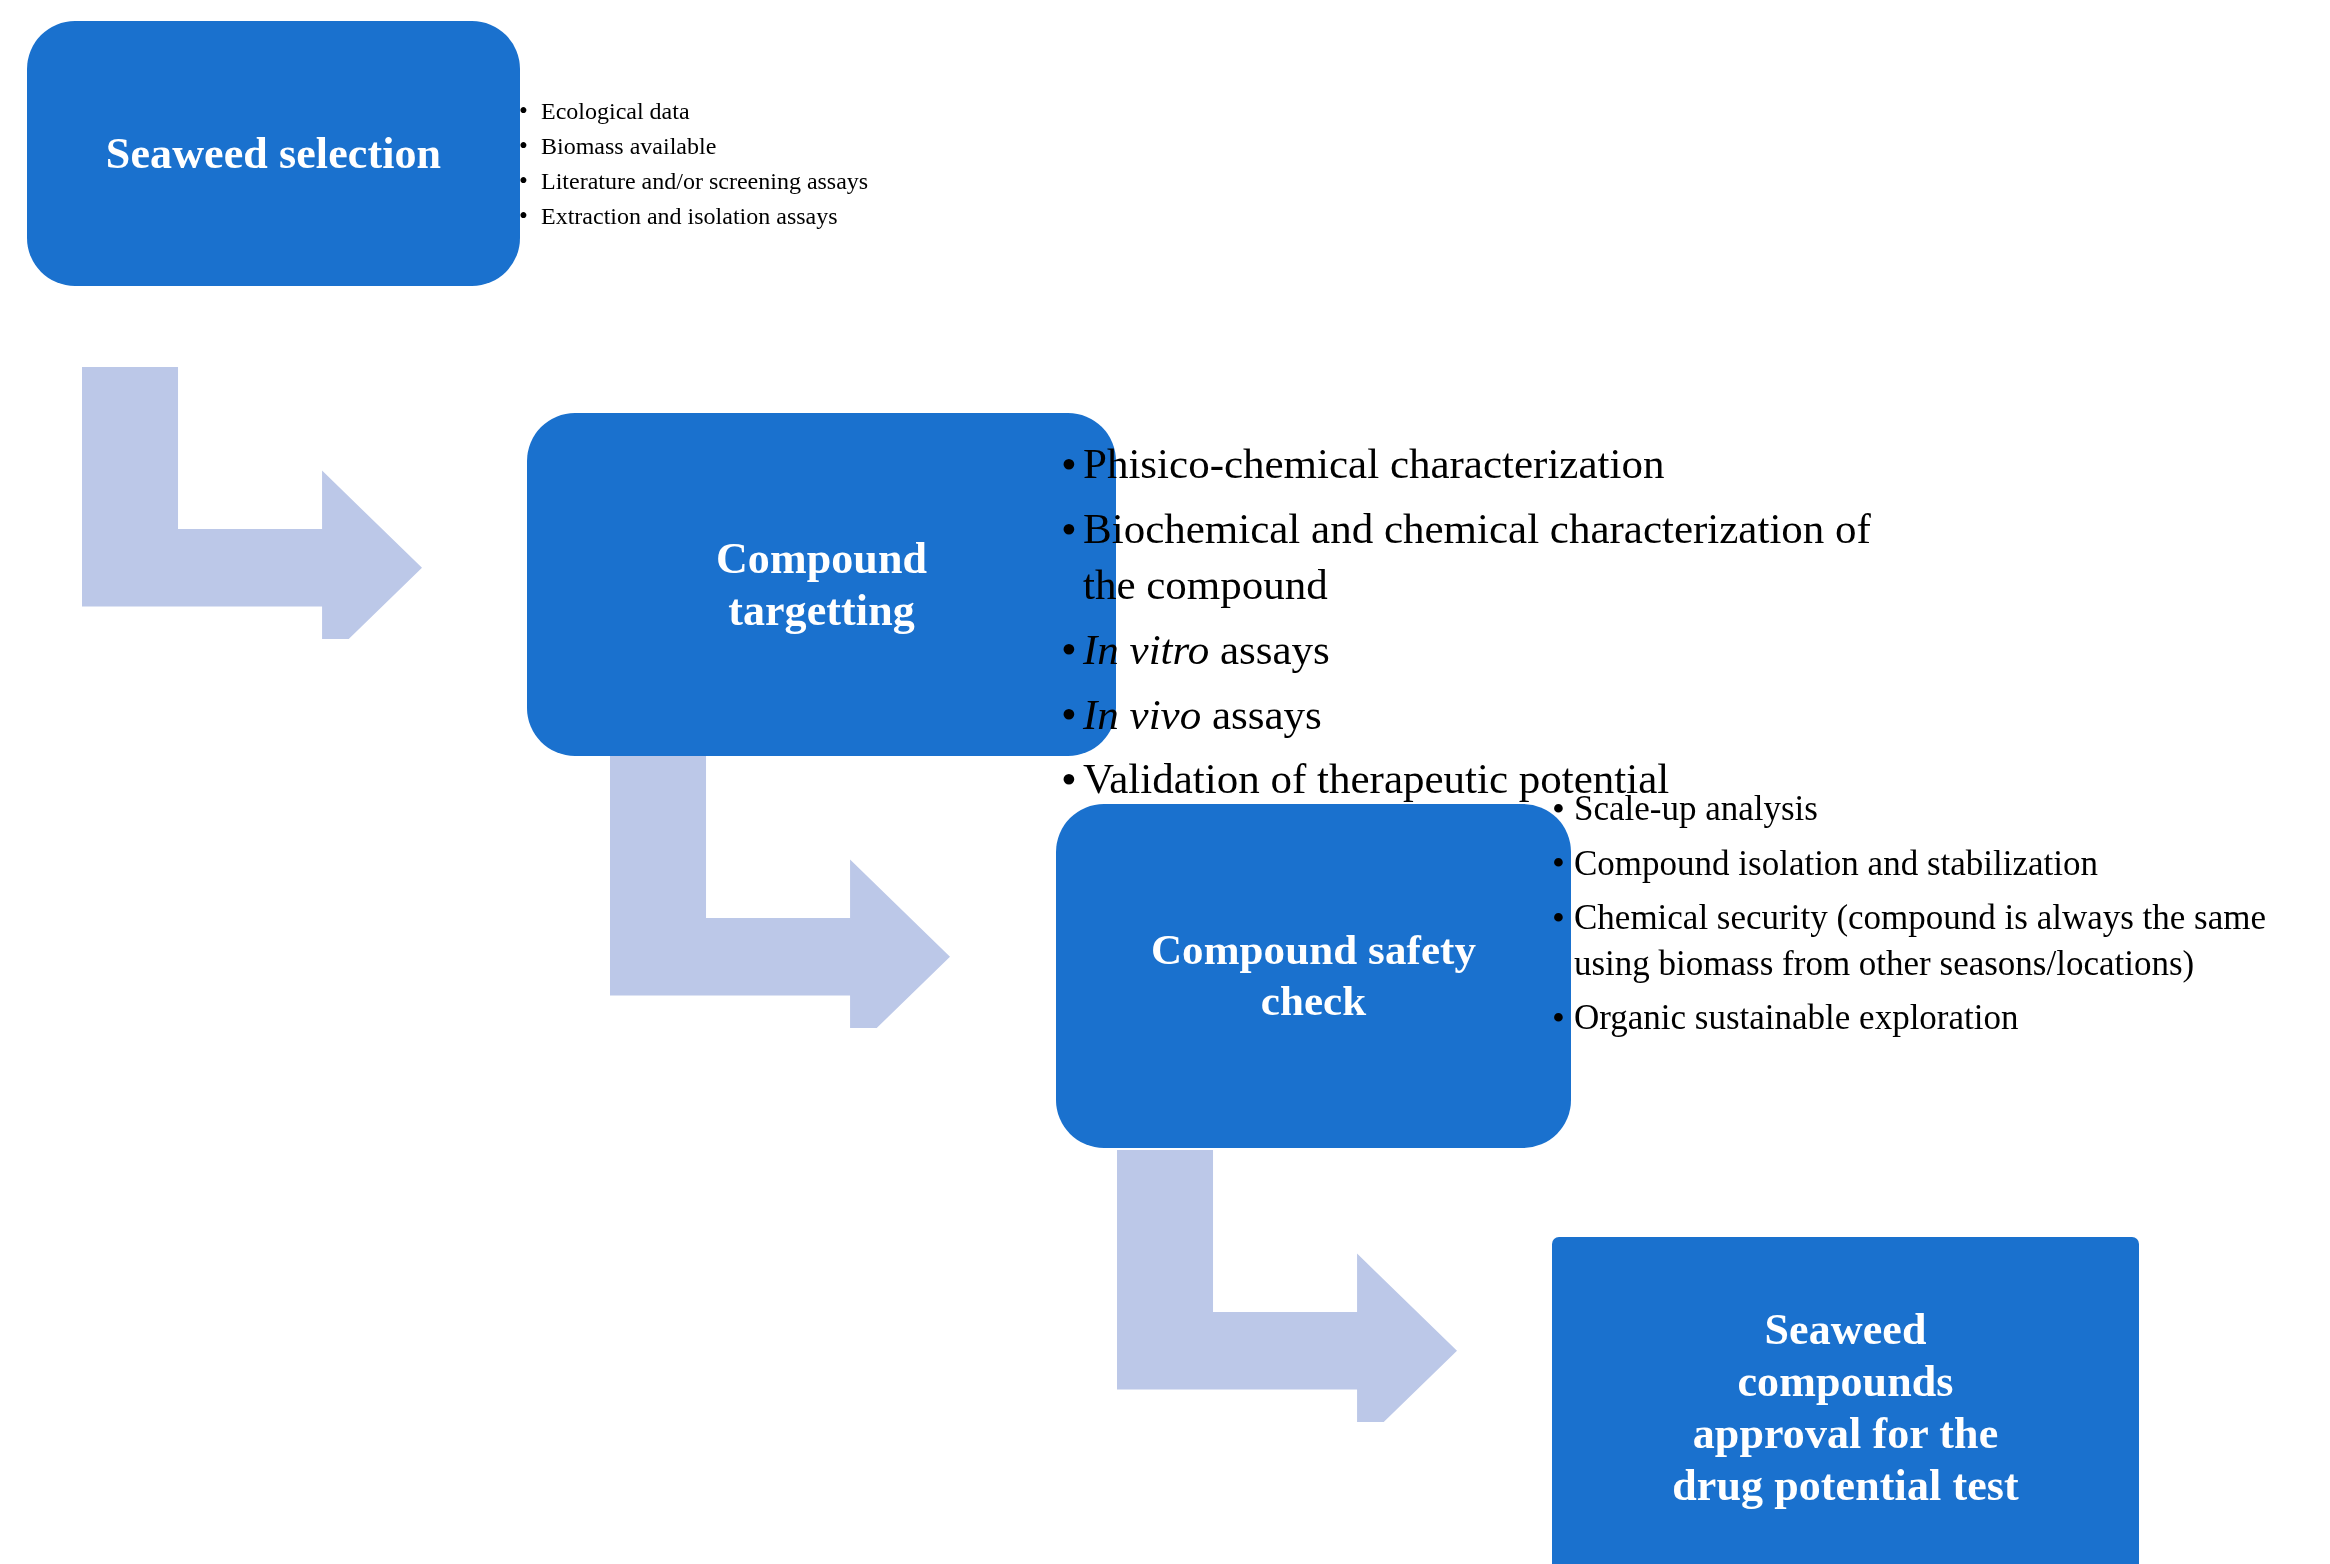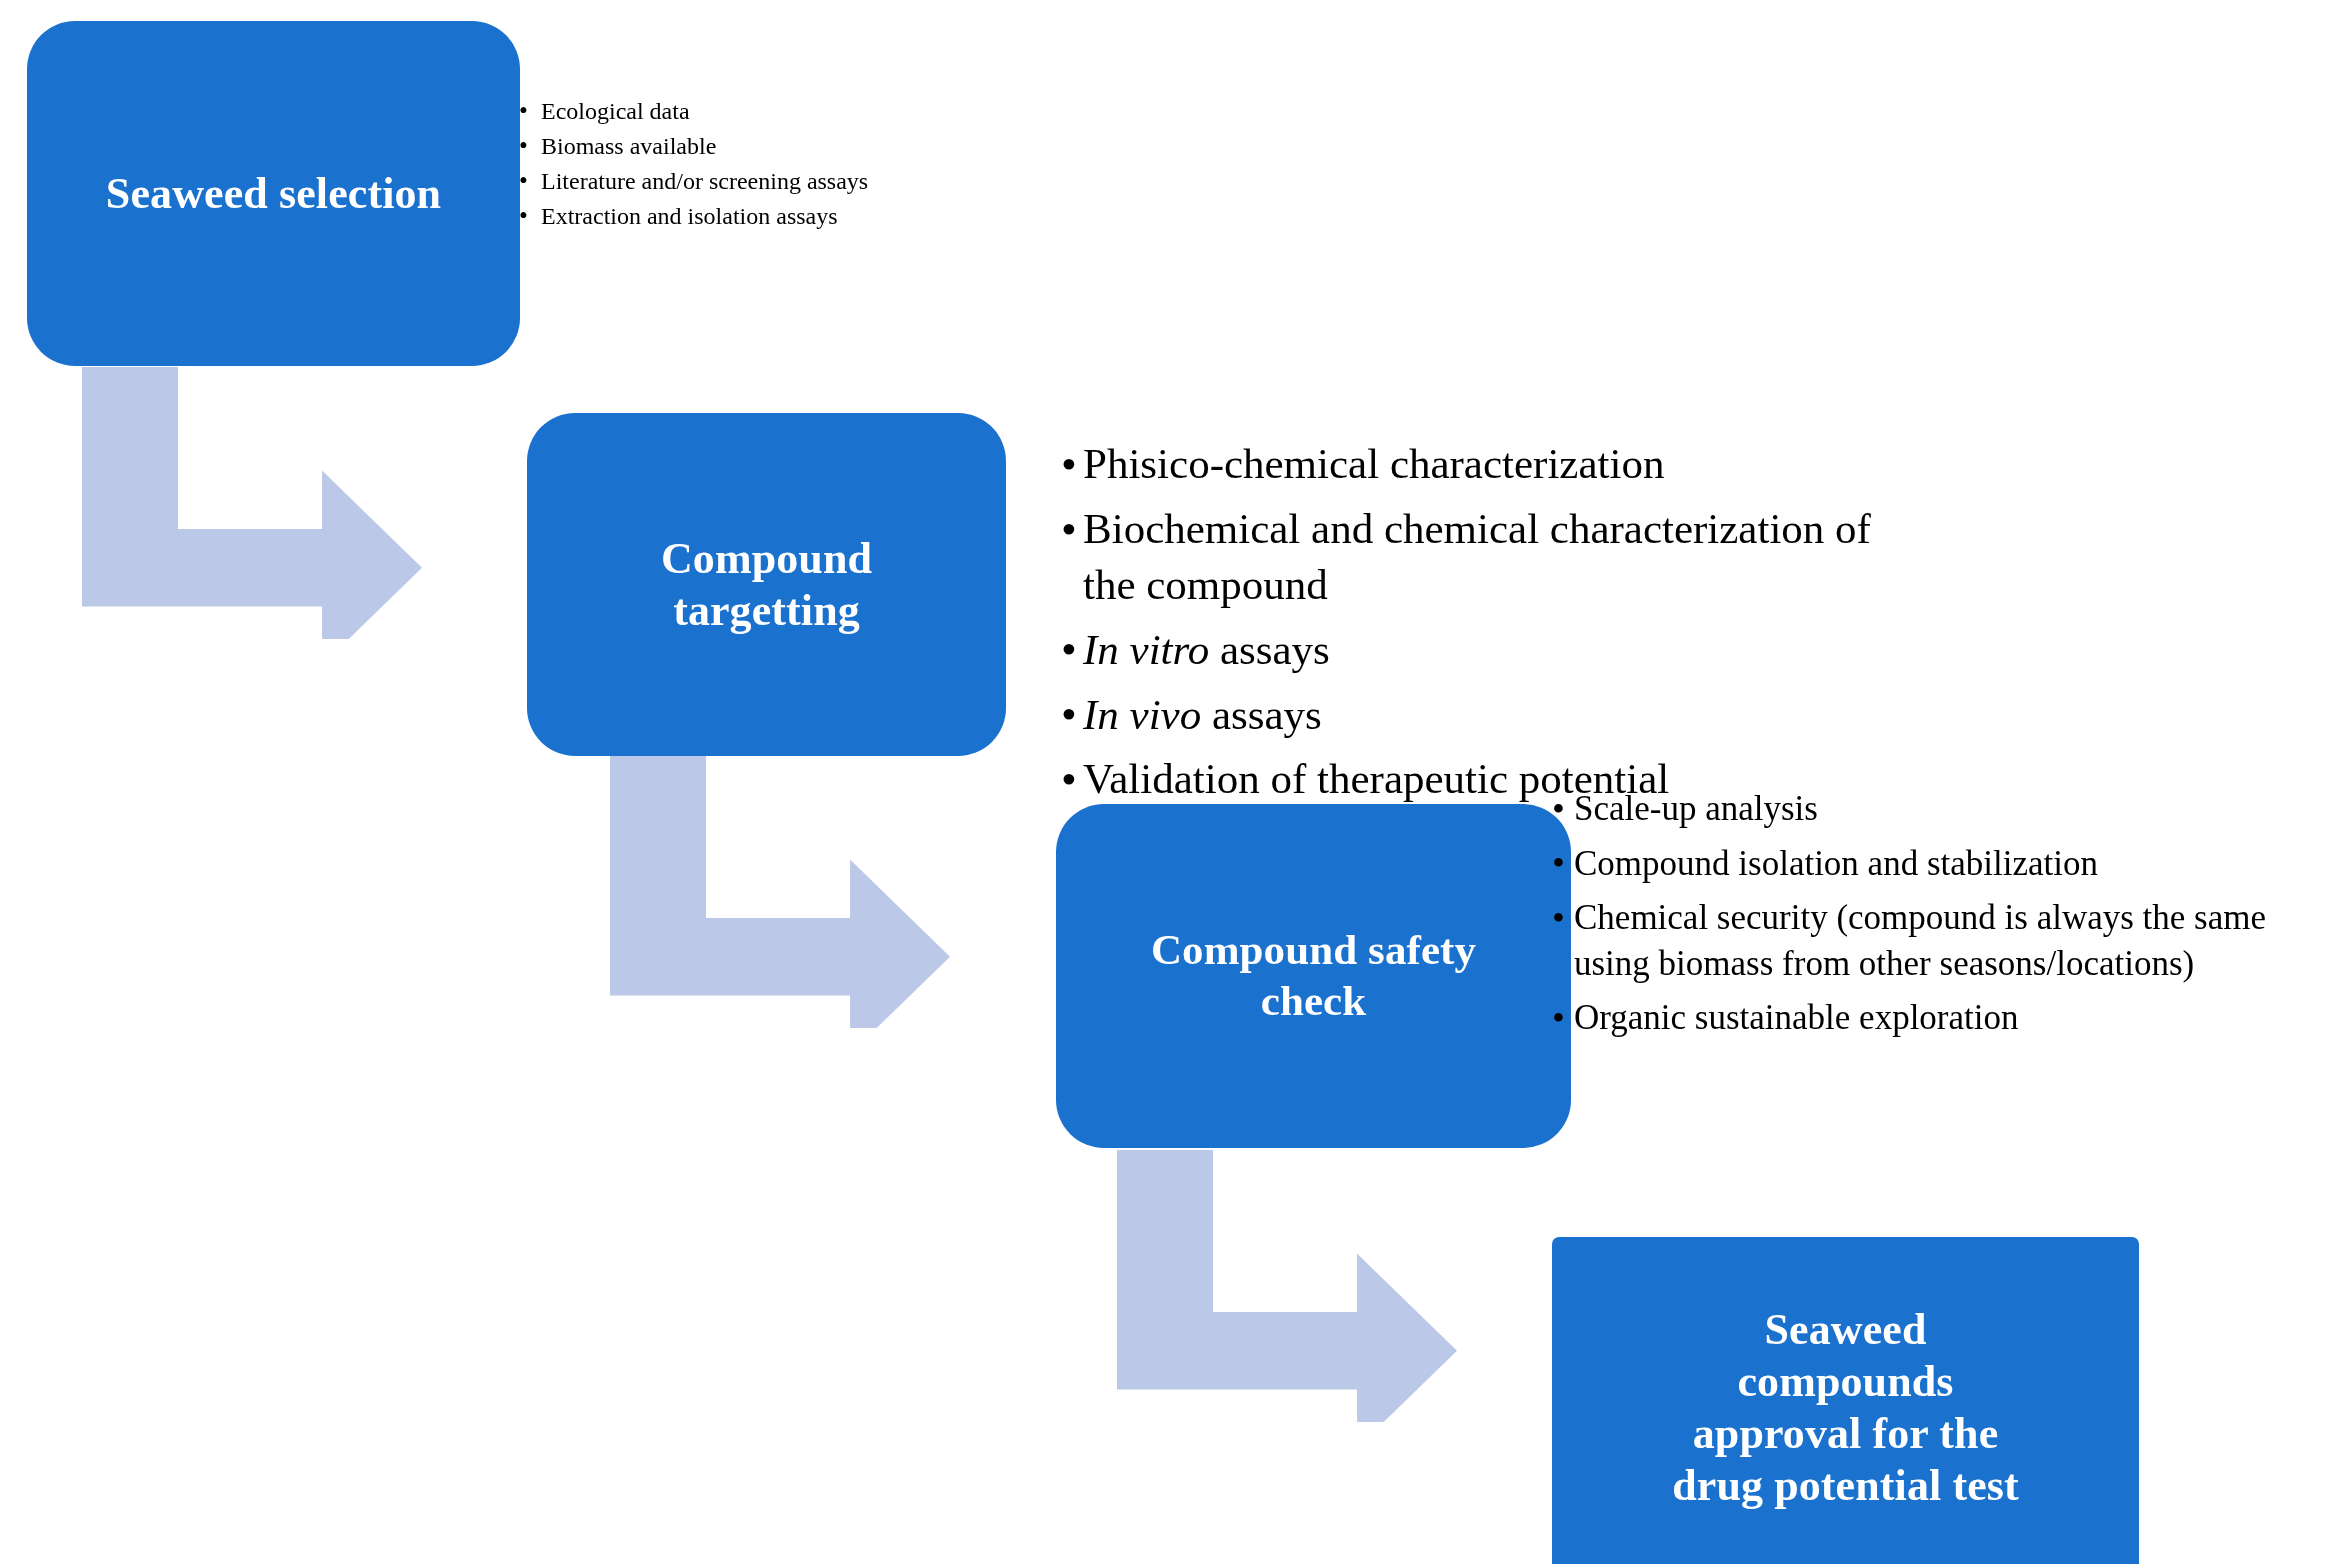--- a/index.html
+++ b/index.html
@@ -33,22 +33,22 @@
   .stage-box .stage-label {
     color: #ffffff;
     font-weight: bold;
     text-align: center;
     line-height: 1.18;
     font-family: "Liberation Serif", "DejaVu Serif", serif;
     letter-spacing: 0.1px;
     white-space: pre-line;
   }
 
-  #box-1 { left: 27px;   top: 21.4px;   width: 493px; height: 345px; }
-  #box-2 { left: 527px;  top: 413px;  width: 479px; height: 343px; }
+  #box-1 { left: 27px;   top: 21.4px;   width: 493px; height: 265px; }
+  #box-2 { left: 527px;  top: 413px;  width: 589px; height: 343px; }
   #box-3 { left: 1056px; top: 804px; width: 515px; height: 344px; }
   #box-4 { left: 1552px; top: 1237px; width: 587px; height: 342px; border-radius: 7px; }
 
   #box-1 .stage-label { font-size: 44px; }
   #box-2 .stage-label { font-size: 44px; }
   #box-3 .stage-label { font-size: 43px; }
   #box-4 .stage-label { font-size: 44px; }
 
   
   .elbow-arrow {

